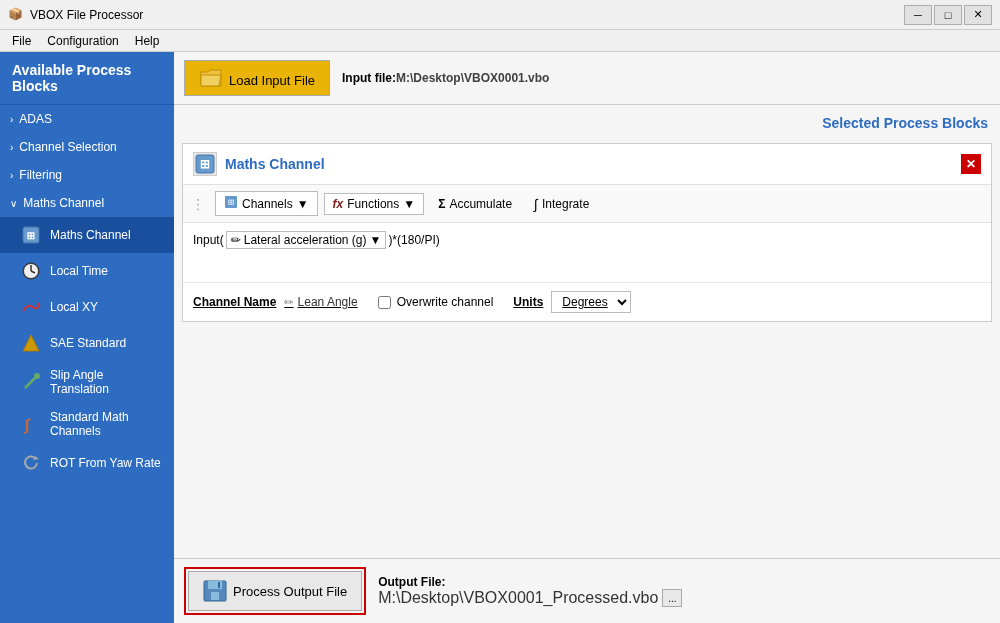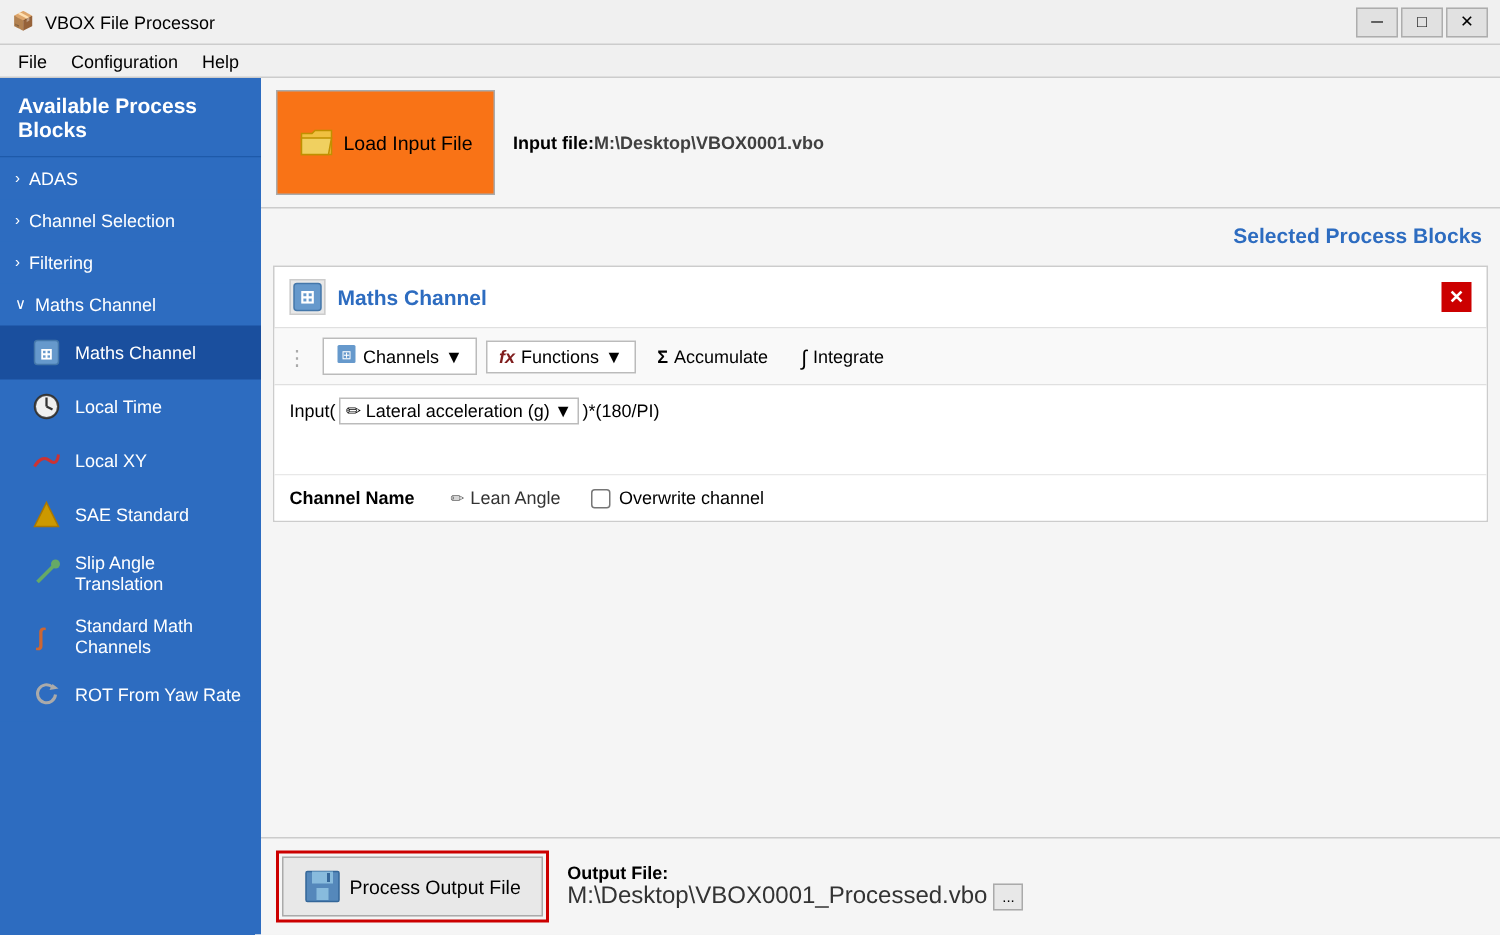--- a/index.html
+++ b/index.html
@@ -108,24 +108,24 @@
     .top-bar {
       display: flex;
       align-items: center;
       padding: 8px 10px;
       background: #f5f5f5;
       border-bottom: 1px solid #ccc;
       gap: 12px;
     }
     .load-btn {
       display: flex;
-      align-items: center;
+      align-items: flex-end;
       gap: 6px;
-      padding: 24px 14px;
-      background: #f97316;
+      padding: 7px 14px;
+      background: #eab308;
       border: 1px solid #aaa;
       cursor: pointer;
       font-size: 13px;
       font-weight: 500;
     }
     .load-btn-icon {
       width: 24px; height: 20px;
       display: flex; align-items: center; justify-content: center;
     }
     .input-file-info { display: flex; flex-direction: row; }
@@ -243,21 +243,21 @@
 
     
     .channel-props {
       padding: 8px 10px;
       display: flex;
       align-items: center;
       gap: 20px;
       flex-wrap: wrap;
       background: white;
     }
-    .prop-group { display: flex; align-items: center; gap: 24px; }
+    .prop-group { display: flex; align-items: center; gap: 8px; text-decoration: underline; }
     .prop-label { font-weight: bold; font-size: 12px; }
     .prop-value { font-size: 12px; color: #333; display: flex; align-items: center; gap: 4px; }
     .edit-icon { color: #666; font-size: 11px; cursor: pointer; }
     .checkbox-group { display: flex; align-items: center; gap: 6px; }
     .prop-select {
       padding: 2px 6px;
       border: 1px solid #bbb;
       background: white;
       font-size: 12px;
       cursor: pointer;
@@ -512,20 +512,27 @@
           <div class="prop-group">
             <span class="prop-label">Channel Name</span>
             <div class="prop-value">
               <span class="edit-icon">✏</span>
               <span>Lean Angle</span>
             </div>
           </div>
           <div class="checkbox-group">
             <input type="checkbox" id="overwrite-cb" style="">
             <label for="overwrite-cb">Overwrite channel</label>
+          </div>
+          <div class="prop-group">
+            <span class="prop-label">Units</span>
+            <select class="prop-select">
+              <option>Degrees</option>
+              <option>Radians</option>
+            </select>
           </div>
         </div>
 
       </div>
     </div>
 
     <div class="bottom-bar">
       <div class="process-btn-wrapper">
         <button class="process-btn">
           <div class="process-btn-icon">

